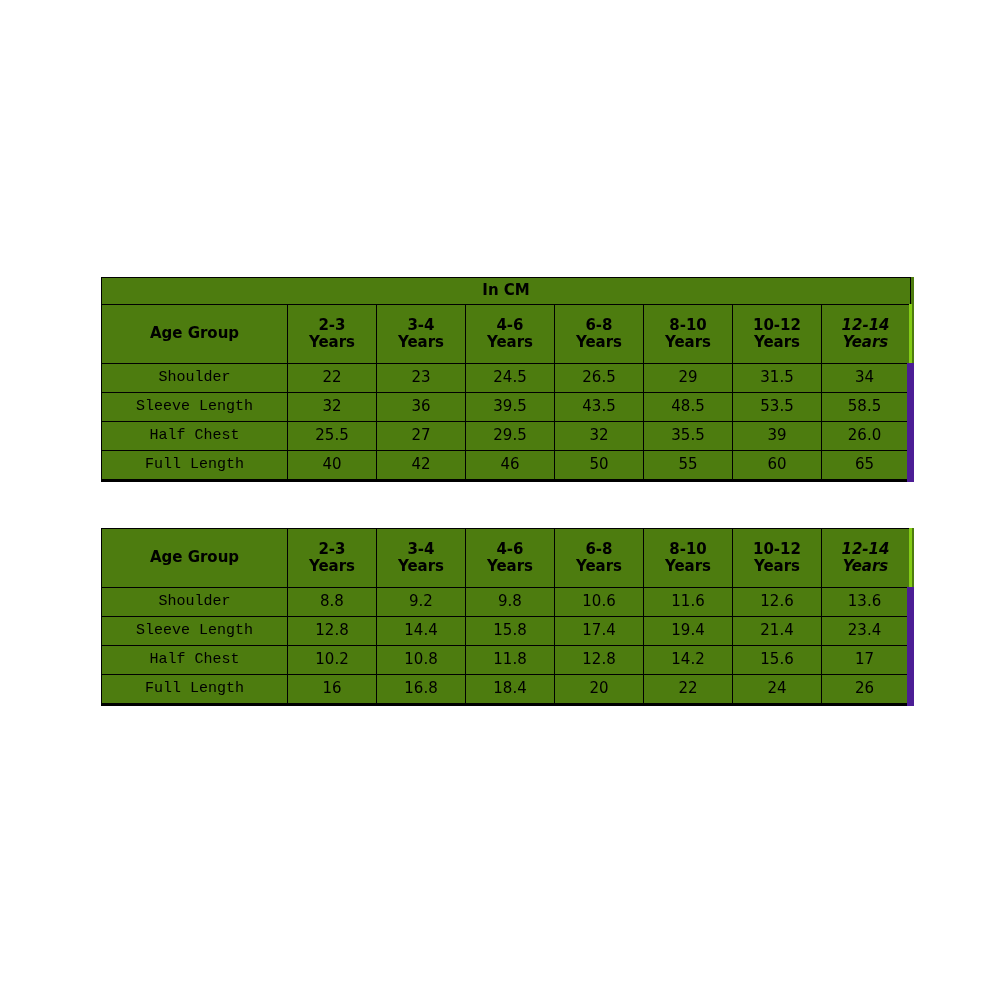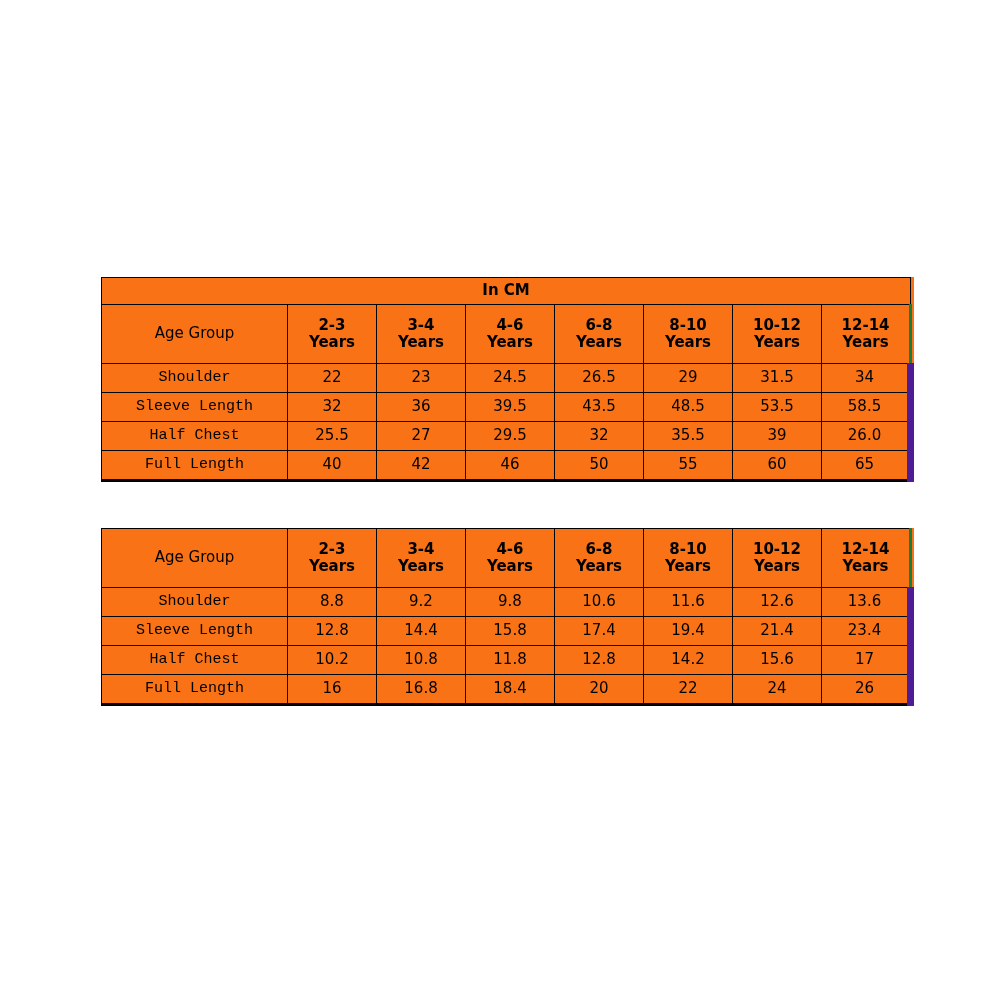--- a/index.html
+++ b/index.html
@@ -19,21 +19,21 @@
     position: absolute;
     left: 0;
     top: 0;
     width: 1000px;
     height: 1000px;
   }
   .size-table {
     position: absolute;
     border-collapse: collapse;
     table-layout: fixed;
-    background: #f97316;
+    background: #4d7c0f;
   }
   #table-cm { left: 101px; top: 277px; width: 810px; }
   #table-inch { left: 101px; top: 528px; width: 810px; }
 
   .size-table td, .size-table th {
     border: 1px solid #000000;
     text-align: center;
     vertical-align: middle;
     font-size: 15px;
     padding: 0;
@@ -41,32 +41,33 @@
   }
   .title-cell {
     font-weight: bold;
     font-size: 15px;
     height: 26px;
     border-top: 3px solid #000000;
     border-left: 3px solid #000000;
     border-right: 3px solid #000000;
   }
   .hdr-label {
-    font-weight: normal;
+    font-weight: bold;
     font-size: 16px;
     height: 58px;
     border-left: 3px solid #000000;
   }
   .hdr-age {
     font-weight: bold;
     font-size: 15px;
     height: 58px;
   }
   .hdr-age:last-child {
-    border-right: 3px solid #15803d;
+    border-right: 3px solid #84cc16;
+    font-style: italic;
   }
   .row-label {
     font-size: 15px;
     height: 28px;
     border-left: 3px solid #000000;
     font-family: Liberation Mono, monospace;
   }
   .row-val {
     font-size: 15px;
     height: 28px;

